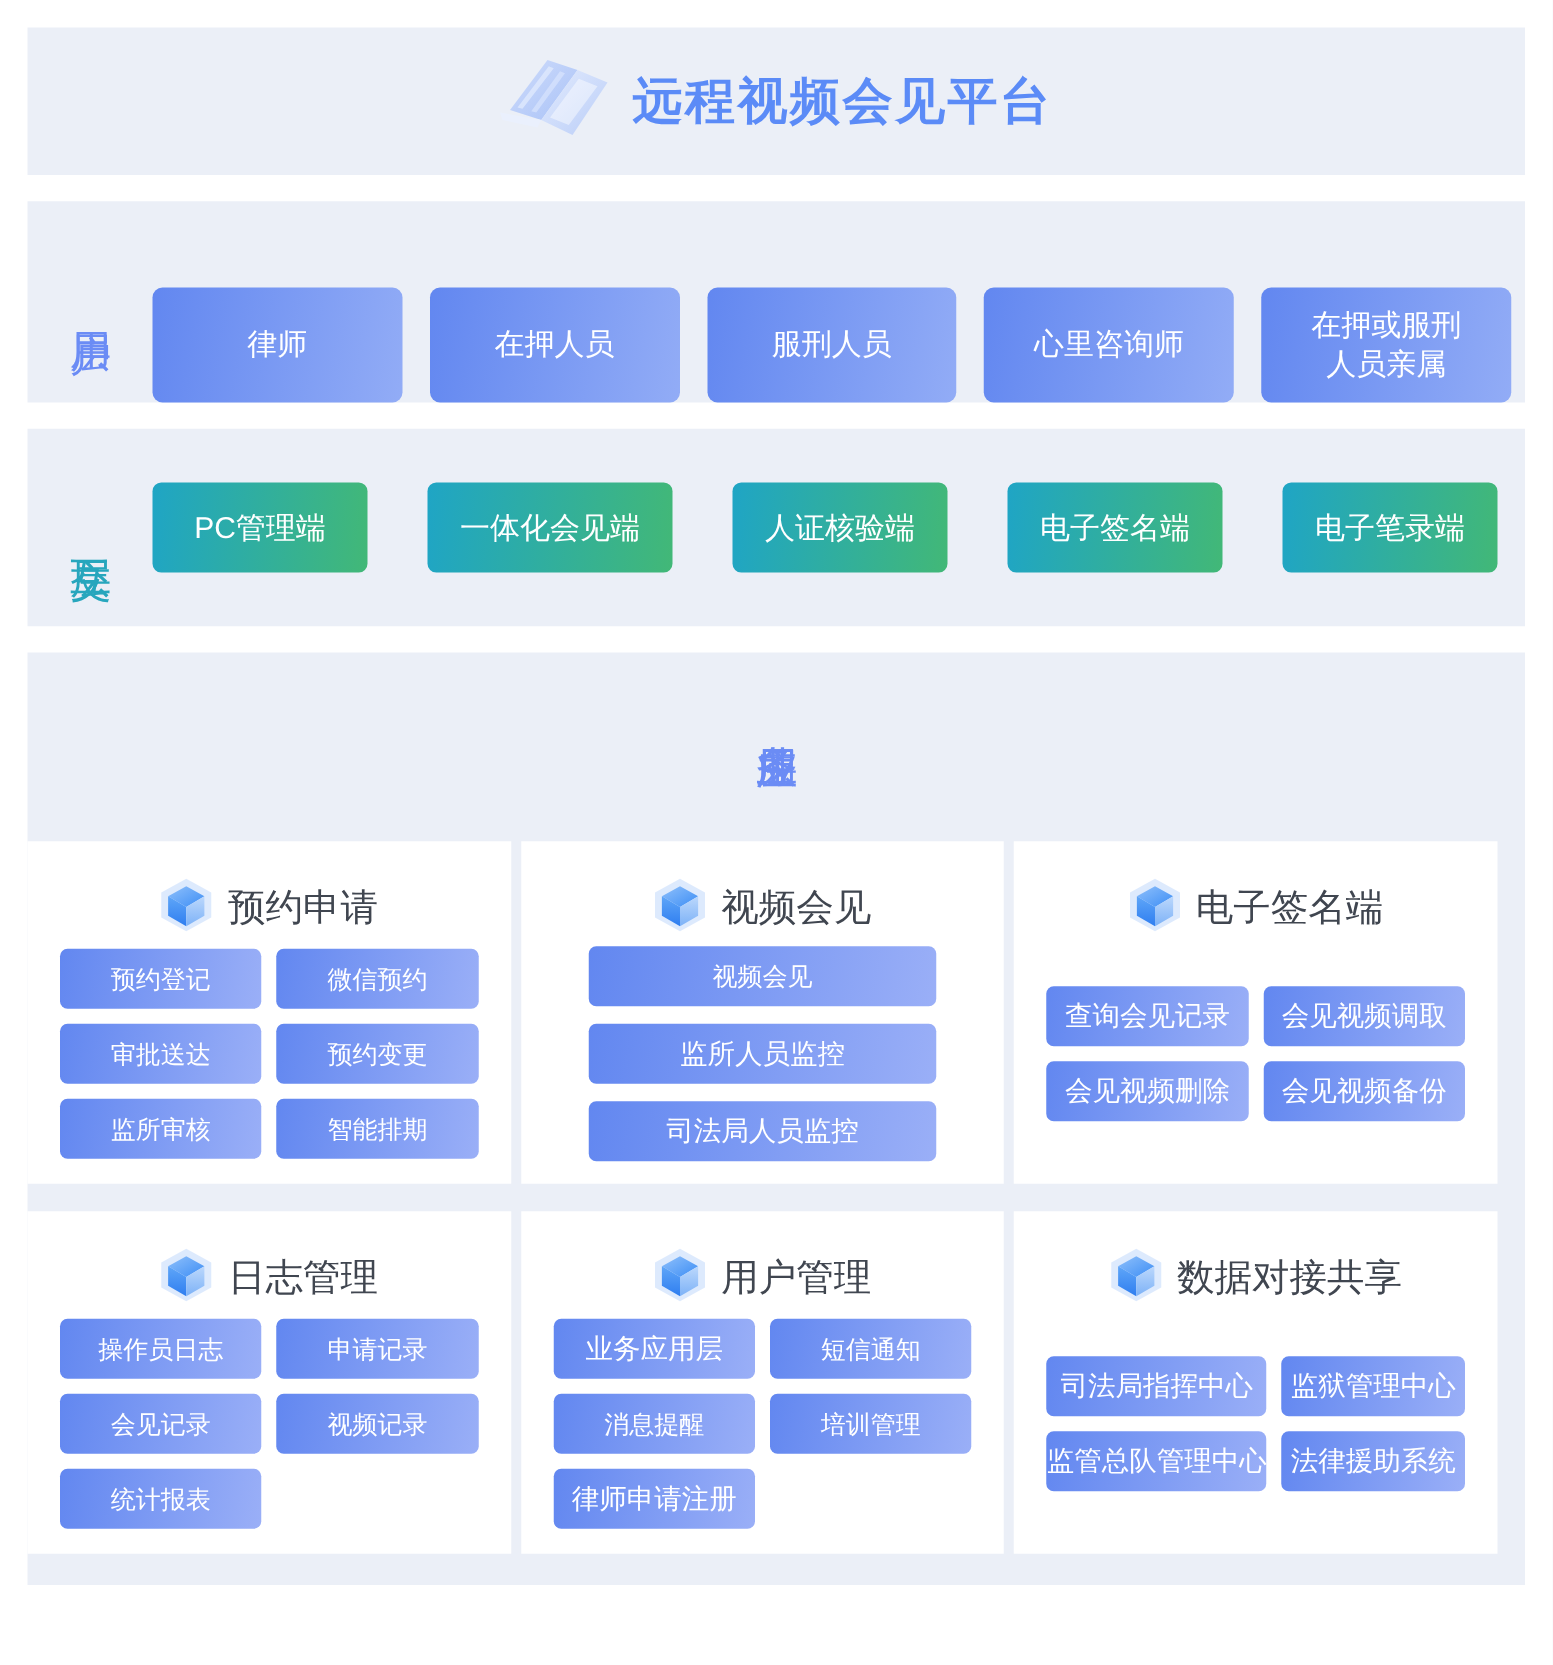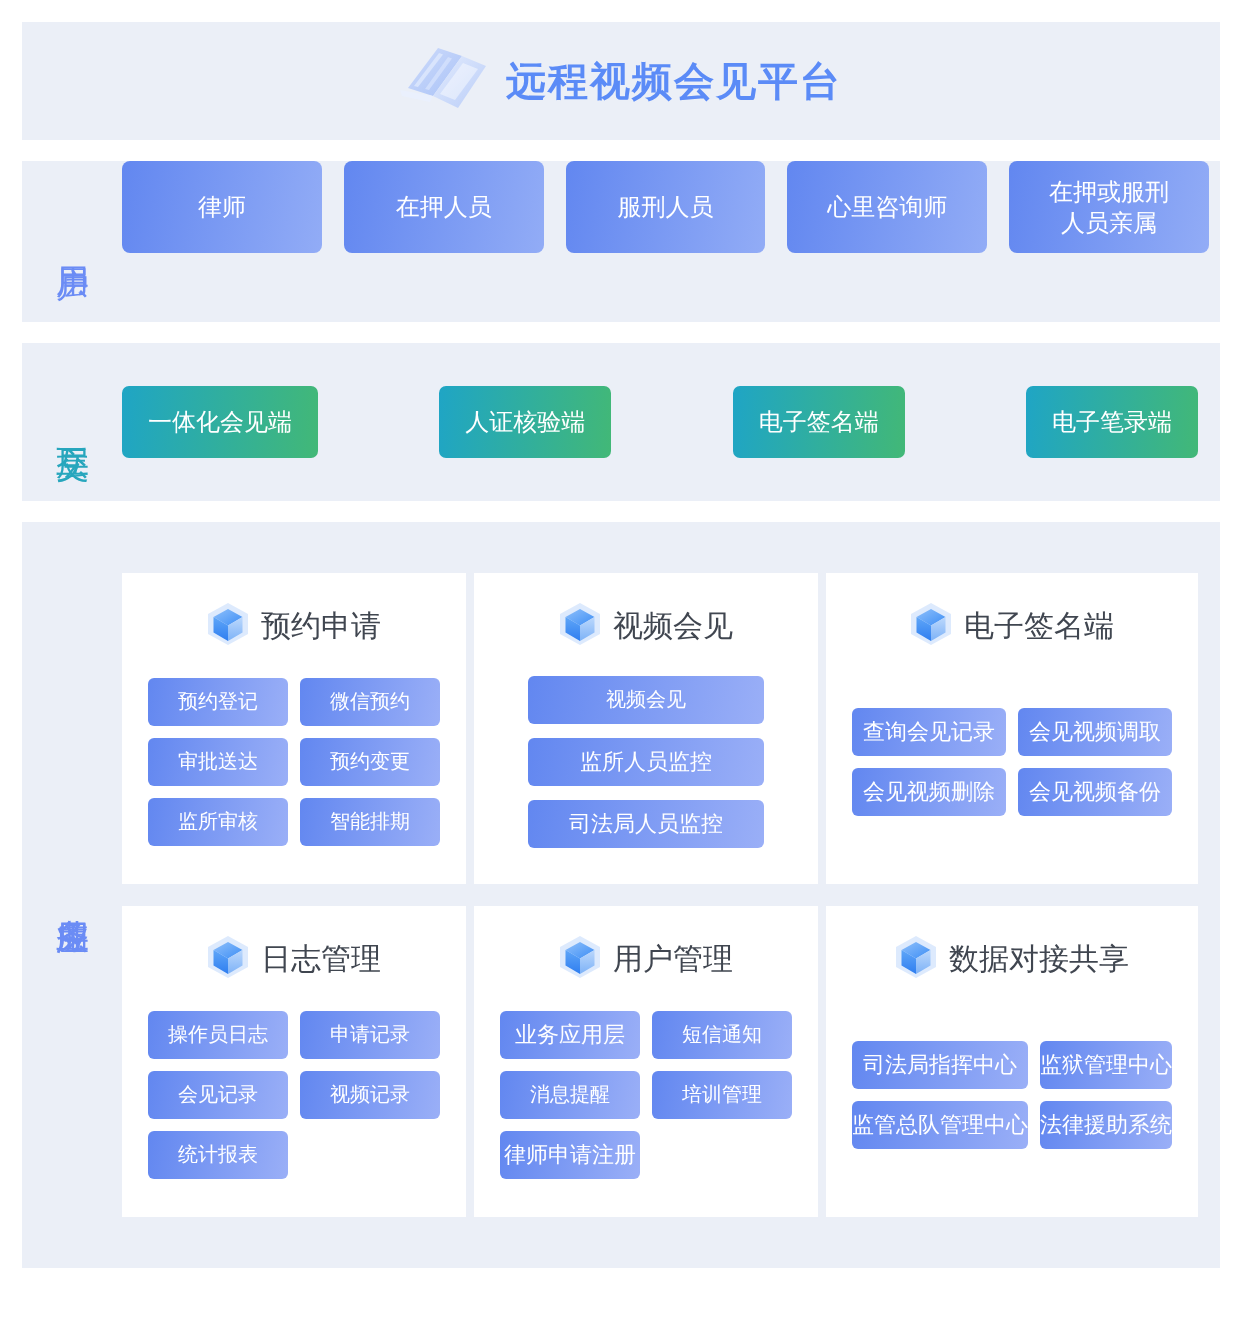--- a/index.html
+++ b/index.html
@@ -58,21 +58,21 @@
     font-weight: 400;
     white-space: pre;
   }
   .layer-label.teal { color: #27a6bd; }
 
   
   .user-layer { height: 161px; }
   .user-boxes {
     flex: 1 1 auto;
     display: flex;
-    align-items: flex-start;
+    align-items: flex-end;
     gap: 22px;
     padding-right: 11px;
   }
   .user-box {
     flex: 1 1 0;
     height: 92px;
     border-radius: 8px;
     background: linear-gradient(100deg, #6287f0 0%, #92acf6 100%);
     color: #ffffff;
     font-size: 24px;
@@ -101,21 +101,21 @@
     background: linear-gradient(95deg, #1fa5c5 0%, #42b877 100%);
     color: #ffffff;
     font-size: 24px;
     display: flex;
     align-items: center;
     justify-content: center;
     white-space: nowrap;
   }
 
   
-  .biz-layer { height: 746px; margin-bottom: 22px; }
+  .biz-layer { height: 746px; margin-bottom: 22px; flex-direction: column; }
   .biz-label { flex: 0 0 100px; font-size: 33px; }
   .biz-content {
     flex: 1 1 auto;
     display: grid;
     grid-template-columns: repeat(3, 1fr);
     grid-template-rows: repeat(2, 1fr);
     column-gap: 8px;
     row-gap: 22px;
     padding: 51px 22px 51px 0;
   }
@@ -203,20 +203,21 @@
       <div class="user-box">服刑人员</div>
       <div class="user-box">心里咨询师</div>
       <div class="user-box">在押或服刑
 人员亲属</div>
     </div>
   </div>
 
   <div class="layer inter-layer">
     <div class="layer-label teal">交互层</div>
     <div class="inter-boxes">
+      <div class="inter-box">PC管理端</div>
       <div class="inter-box">一体化会见端</div>
       <div class="inter-box">人证核验端</div>
       <div class="inter-box">电子签名端</div>
       <div class="inter-box">电子笔录端</div>
     </div>
   </div>
 
   <div class="layer biz-layer">
     <div class="layer-label biz-label">业务应用层</div>
     <div class="biz-content" id="biz-cards">

